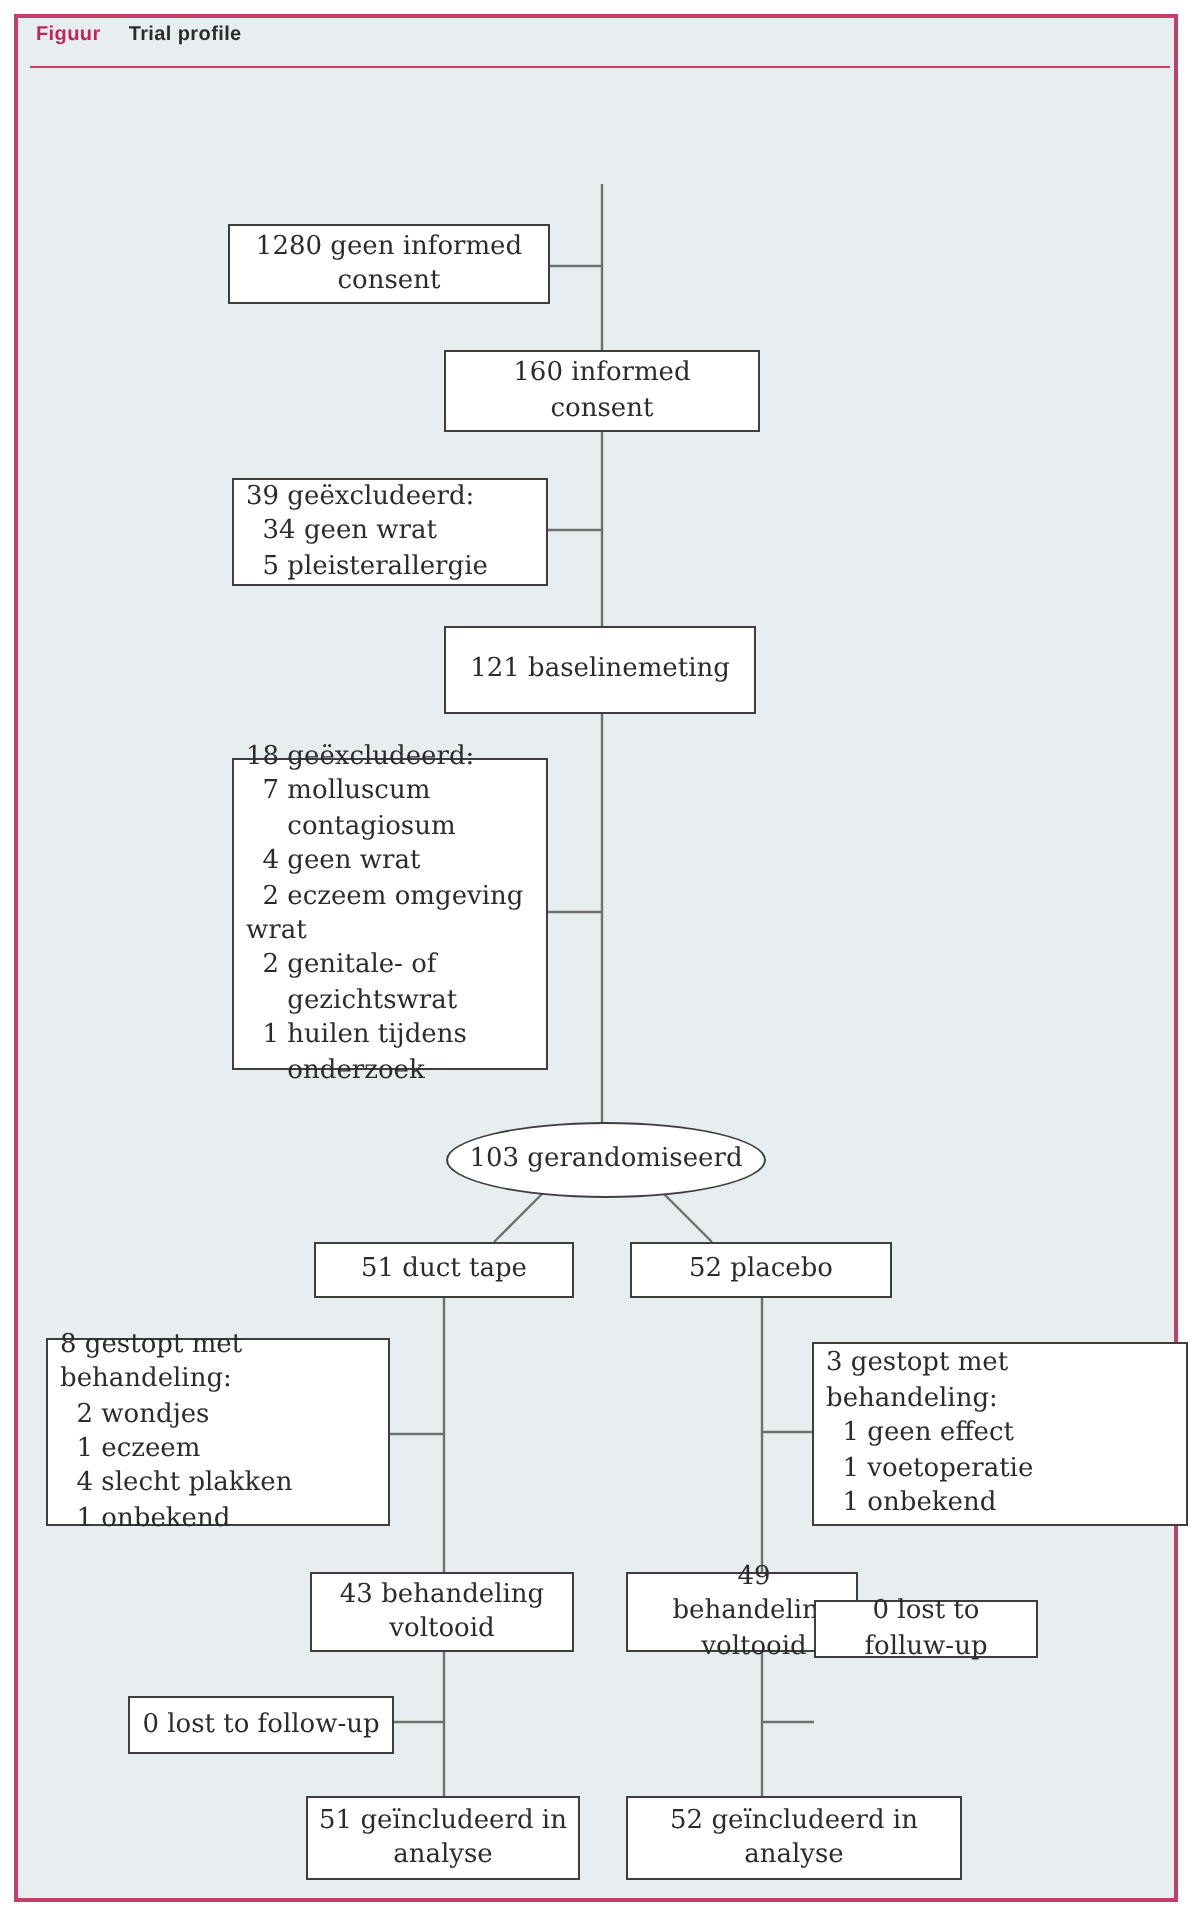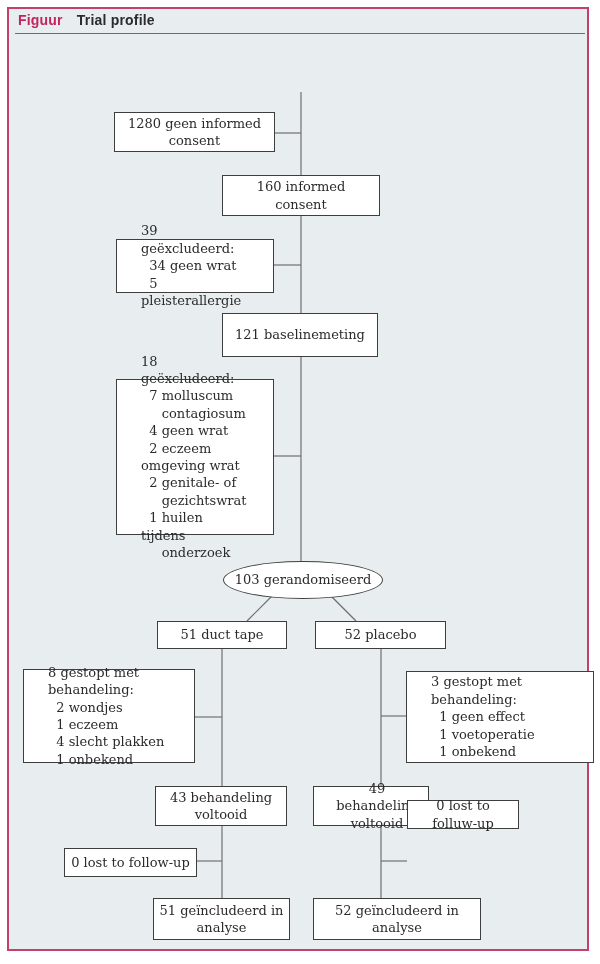--- a/index.html
+++ b/index.html
@@ -11,40 +11,40 @@
   .page { position:relative; width:600px; height:964px; }
 
   .frame {
     position:absolute; left:7px; top:7px; width:582px; height:944px;
     box-sizing:border-box; border:2px solid #c2406a; background:#e8eeef;
   }
 
   .fig-header {
     position:absolute; left:18px; top:12px; height:18px;
     font-family:"Liberation Sans", sans-serif; font-weight:bold;
-    font-size:14px; letter-spacing:0.2px; white-space:nowrap;
+    font-size:10px; letter-spacing:0.2px; white-space:nowrap;
   }
   .fig-header .fig-label { color:#c2255c; margin-right:14px; }
   .fig-header .fig-title { color:#2b2b2b; }
   .header-rule {
     position:absolute; left:15px; top:33px; width:570px; height:0;
     border-top:1.5px solid #c2406a;
   }
 
   svg.connectors { position:absolute; left:0; top:0; width:600px; height:964px; }
   svg.connectors line { stroke:#6f6f6f; stroke-width:1.2; }
 
   .node {
     position:absolute; box-sizing:border-box;
     background:#ffffff; border:1.2px solid #3e3e3e; color:#2b2b2b;
     font-size:13px; line-height:1.34;
     display:flex; align-items:center;
   }
   .node.center { justify-content:center; text-align:center; white-space:pre-line; padding:1px 4px; }
-  .node.list   { justify-content:flex-start; text-align:left; white-space:pre-wrap; padding:2px 24px; }
+  .node.list   { justify-content:flex-start; text-align:left; white-space:pre-wrap; padding:2px 6px; }
   .node.ellipse { border-radius:50%; justify-content:center; text-align:center; white-space:pre-line; }
 </style>
 </head>
 <body>
 
 <div class="page">
 
   <div class="frame"></div>
 
   <div class="fig-header">

